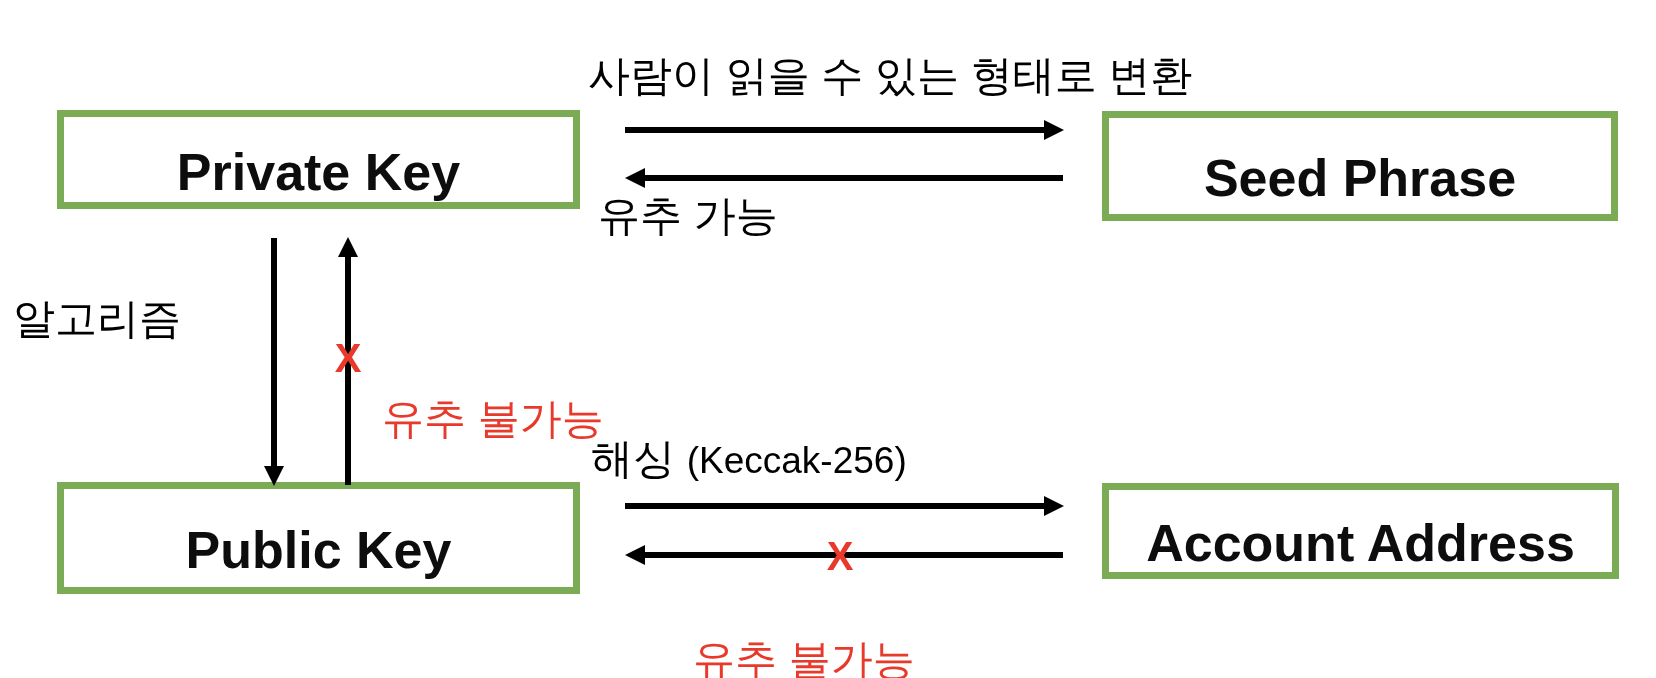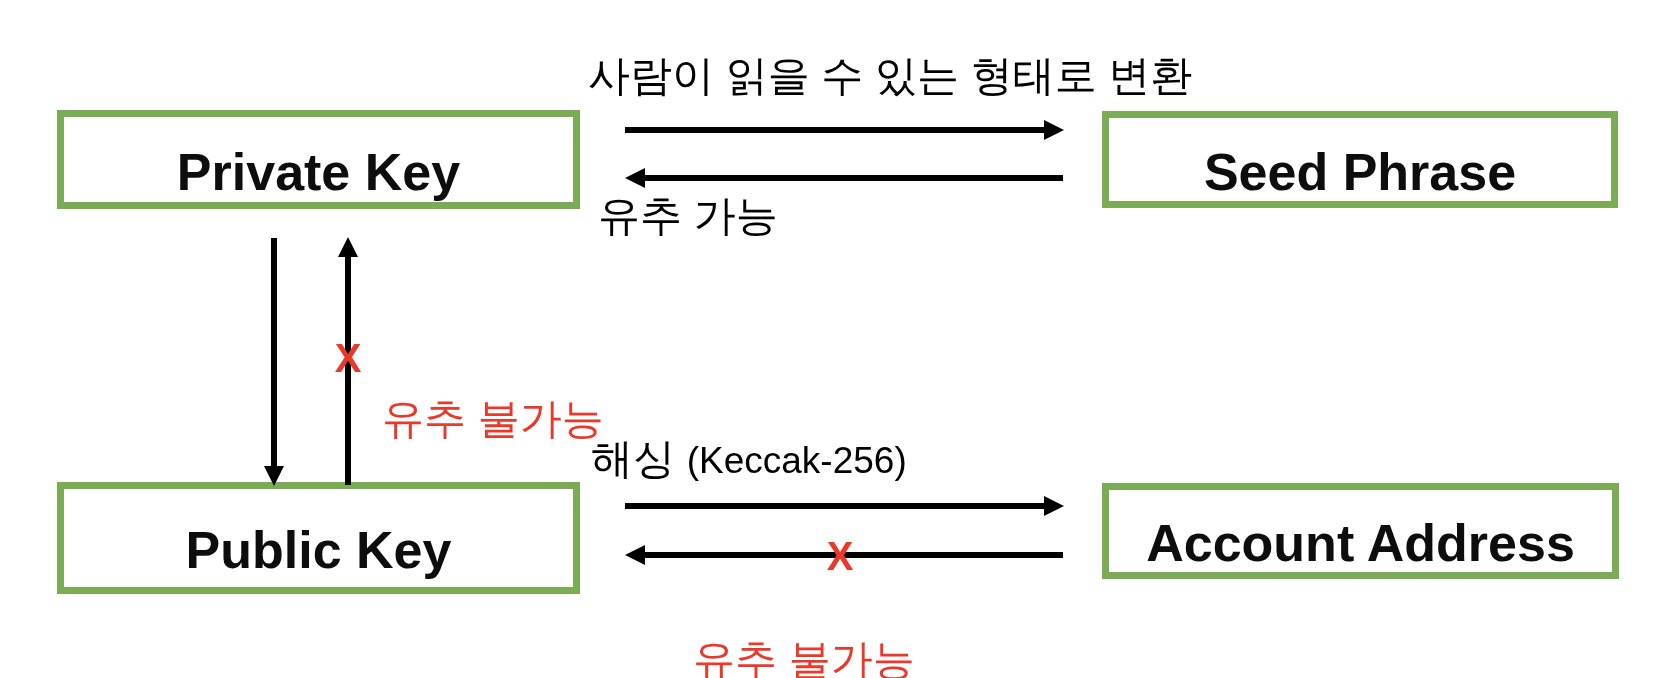--- a/index.html
+++ b/index.html
@@ -89,41 +89,42 @@
 </style>
 </head>
 <body>
 
 <div class="canvas">
 
   <div class="node" style="left:57px; top:110px; width:523px; height:99px;">
     <span class="node-label">Private Key</span>
   </div>
 
-  <div class="node" style="left:1102px; top:111px; width:516px; height:97px;">
+  <div class="node" style="left:1102px; top:111px; width:516px; height:110px;">
     <span class="node-label">Seed Phrase</span>
   </div>
 
   <div class="node" style="left:57px; top:482px; width:523px; height:112px;">
     <span class="node-label">Public Key</span>
   </div>
 
   <div class="node" style="left:1102px; top:483px; width:517px; height:96px;">
     <span class="node-label">Account Address</span>
   </div>
 
   <div class="klabel" style="left:588px; top:52px; width:500px;">사람이 읽을 수 있는 형태로 변환</div>
 
   <div class="shaft-h head-right" style="left:625px; top:127px; width:419px;"></div>
 
   <div class="shaft-h head-left" style="left:645px; top:175px; width:418px;"></div>
 
   <div class="klabel" style="left:598px; top:192px; width:500px;">유추 가능</div>
 
   <div class="klabel twoline" style="left:13px; top:290px; width:240px;">
+    <div>알고리즘</div>
   </div>
 
   <div class="shaft-v head-down" style="left:271px; top:238px; height:228px;"></div>
 
   <div class="shaft-v head-up" style="left:345px; top:257px; height:228px;"></div>
 
   <div class="xmark" style="left:348px; top:358px;">X</div>
 
   <div class="klabel red" style="left:382px; top:347px; width:220px;">유추 불가능</div>
 

